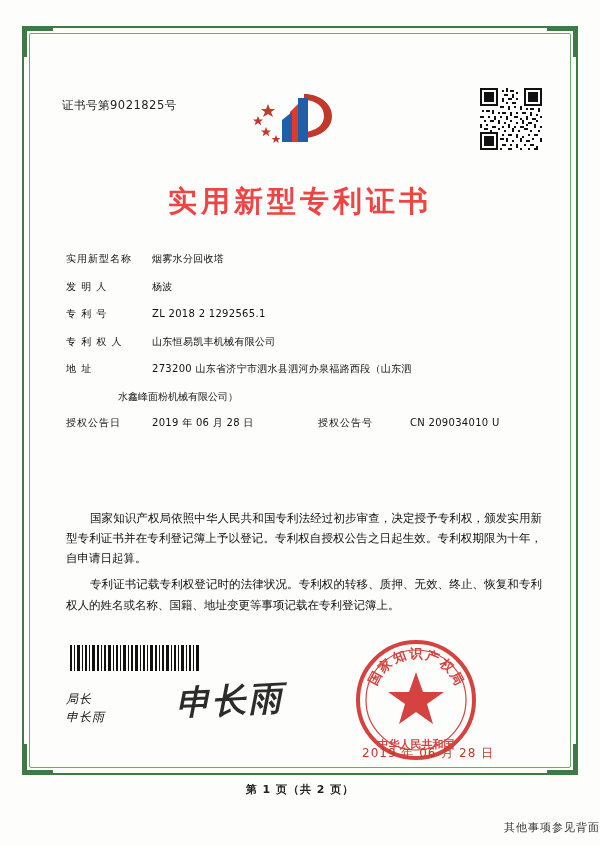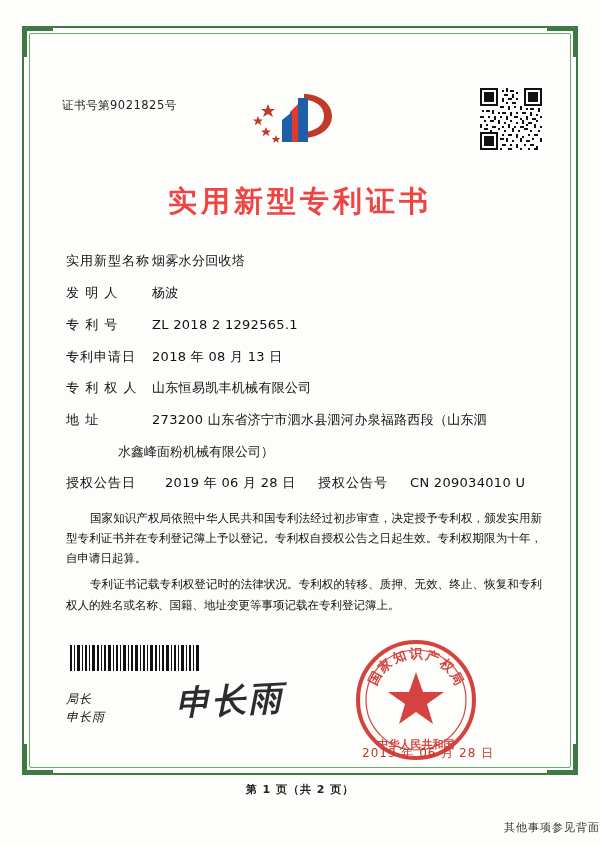--- a/index.html
+++ b/index.html
@@ -94,21 +94,21 @@
     font-size: 29px;
     letter-spacing: 4px;
     color: #ef4444;
   }
 
   .fields {
     position: absolute;
     left: 66px;
     right: 60px;
     top: 252px;
-    font-size: 13px;
+    font-size: 10px;
     line-height: 1.45;
   }
   .field-row {
     display: flex;
     align-items: flex-start;
     margin-bottom: 13px;
   }
   .field-label {
     flex: 0 0 auto;
     width: 86px;
@@ -124,21 +124,20 @@
     margin-left: 52px;
     margin-top: 1px;
   }
   .inline-pair {
     display: flex;
     width: 100%;
   }
   .pair-left {
     flex: 0 0 252px;
     display: flex;
-    gap: 13px;
   }
   .pair-right {
     flex: 1 1 auto;
     display: flex;
   }
   .pair-right .field-label { width: 92px; }
 
   .paragraphs {
     position: absolute;
     left: 66px;
@@ -384,24 +383,20 @@
     <div class="field-row">
       <div class="field-label">发 明 人</div>
       <div class="field-value">杨波</div>
     </div>
 
     <div class="field-row">
       <div class="field-label">专 利 号</div>
       <div class="field-value">ZL 2018 2 1292565.1</div>
     </div>
 
-    <div class="field-row">
-      <div class="field-label">专利申请日</div>
-      <div class="field-value">2018 年 08 月 13 日</div>
-    </div>
 
     <div class="field-row">
       <div class="field-label">专 利 权 人</div>
       <div class="field-value">山东恒易凯丰机械有限公司</div>
     </div>
 
     <div class="field-row">
       <div class="field-label">地        址</div>
       <div class="field-value">273200  山东省济宁市泗水县泗河办泉福路西段（山东泗</div>
     </div>

